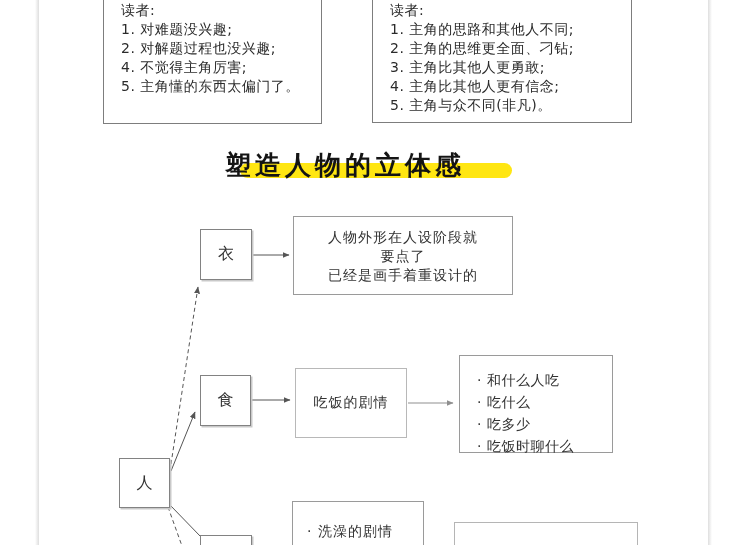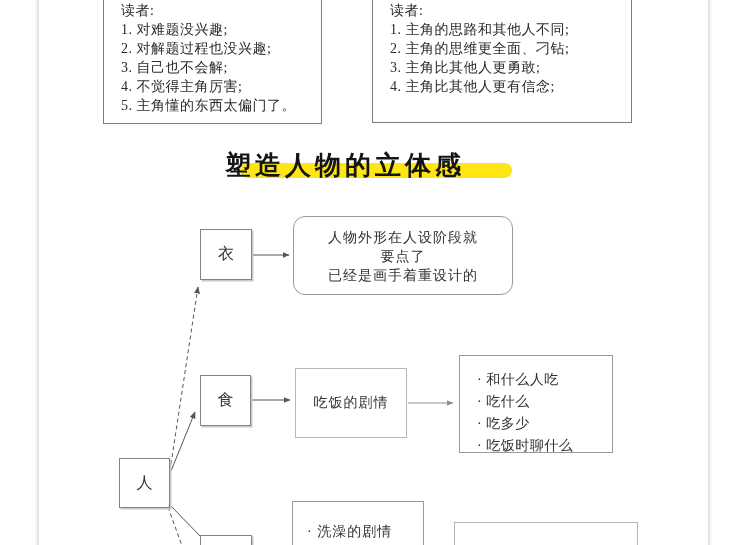--- a/index.html
+++ b/index.html
@@ -2,21 +2,21 @@
 <html><head>
 <meta charset="utf-8">
 <style>
   html, body { margin: 0; padding: 0; }
   body {
     width: 750px; height: 545px; overflow: hidden;
     background: #ffffff;
     font-family: "DejaVu Sans", "Liberation Sans", sans-serif;
     color: #2b2b2b;
   }
-  #canvas { position: relative; width: 750px; height: 545px; font-family: Liberation Serif, serif; }
+  #canvas { position: relative; width: 750px; height: 545px; }
 
   
   .page-edge { position: absolute; top: 0; bottom: 0; width: 4px; pointer-events: none; }
   .page-edge.left  { left: 35px;  background: linear-gradient(to right, #ffffff, #dedede); }
   .page-edge.right { left: 708px; background: linear-gradient(to left,  #ffffff, #dedede); }
 
   
   .reader-box {
     position: absolute; border: 1px solid #7d7d7d; background: #fff;
     box-sizing: border-box; padding: 10px 0 0 17px;
@@ -49,21 +49,21 @@
   #node-person   { left: 119px; top: 458px; width: 51px; height: 50px; }
   #node-housing  { left: 200px; top: 535px; width: 52px; height: 40px; }
 
   
   .content-box {
     position: absolute; border: 1px solid #9a9a9a; background: #fff;
     box-sizing: border-box; font-size: 14px; color: #333; z-index: 2;
   }
   #clothing-note-box {
     left: 293px; top: 216px; width: 220px; height: 79px;
-    text-align: center; padding-top: 11px; line-height: 19px; letter-spacing: 1px; border-radius: 12px;
+    text-align: center; padding-top: 11px; line-height: 19px; letter-spacing: 1px;
   }
   #meal-plot-box {
     left: 295px; top: 368px; width: 112px; height: 70px;
     border-color: #b8b8b8;
     display: flex; align-items: center; justify-content: center; letter-spacing: 1px; text-align: right;
   }
   #meal-details-box {
     left: 459px; top: 355px; width: 154px; height: 98px;
     padding: 13px 0 0 17px; line-height: 22px; letter-spacing: 0.5px;
   }
@@ -84,31 +84,31 @@
 
 <div id="canvas">
 
   <div class="page-edge left"></div>
   <div class="page-edge right"></div>
 
   <div class="reader-box" id="reader-box-left">
     <div class="reader-line">读者:</div>
     <div class="reader-line">1. 对难题没兴趣;</div>
     <div class="reader-line">2. 对解题过程也没兴趣;</div>
-    <div class="reader-line">3. 自己也不会解;</div>
     <div class="reader-line">4. 不觉得主角厉害;</div>
     <div class="reader-line">5. 主角懂的东西太偏门了。</div>
   </div>
 
   <div class="reader-box" id="reader-box-right">
     <div class="reader-line">读者:</div>
     <div class="reader-line">1. 主角的思路和其他人不同;</div>
     <div class="reader-line">2. 主角的思维更全面、刁钻;</div>
     <div class="reader-line">3. 主角比其他人更勇敢;</div>
     <div class="reader-line">4. 主角比其他人更有信念;</div>
+    <div class="reader-line">5. 主角与众不同(非凡)。</div>
   </div>
 
   <div id="title-highlight" style="background: rgb(255, 230, 18);"></div>
   <div id="section-title">塑造人物的立体感</div>
 
   <svg id="connectors" width="750" height="545" viewBox="0 0 750 545">
     <defs>
       <marker id="ah-dark" markerWidth="9" markerHeight="8" refX="6.5" refY="3" orient="auto" markerUnits="userSpaceOnUse">
         <path d="M0,0 L7,3 L0,6 z" fill="#555"></path>
       </marker>

